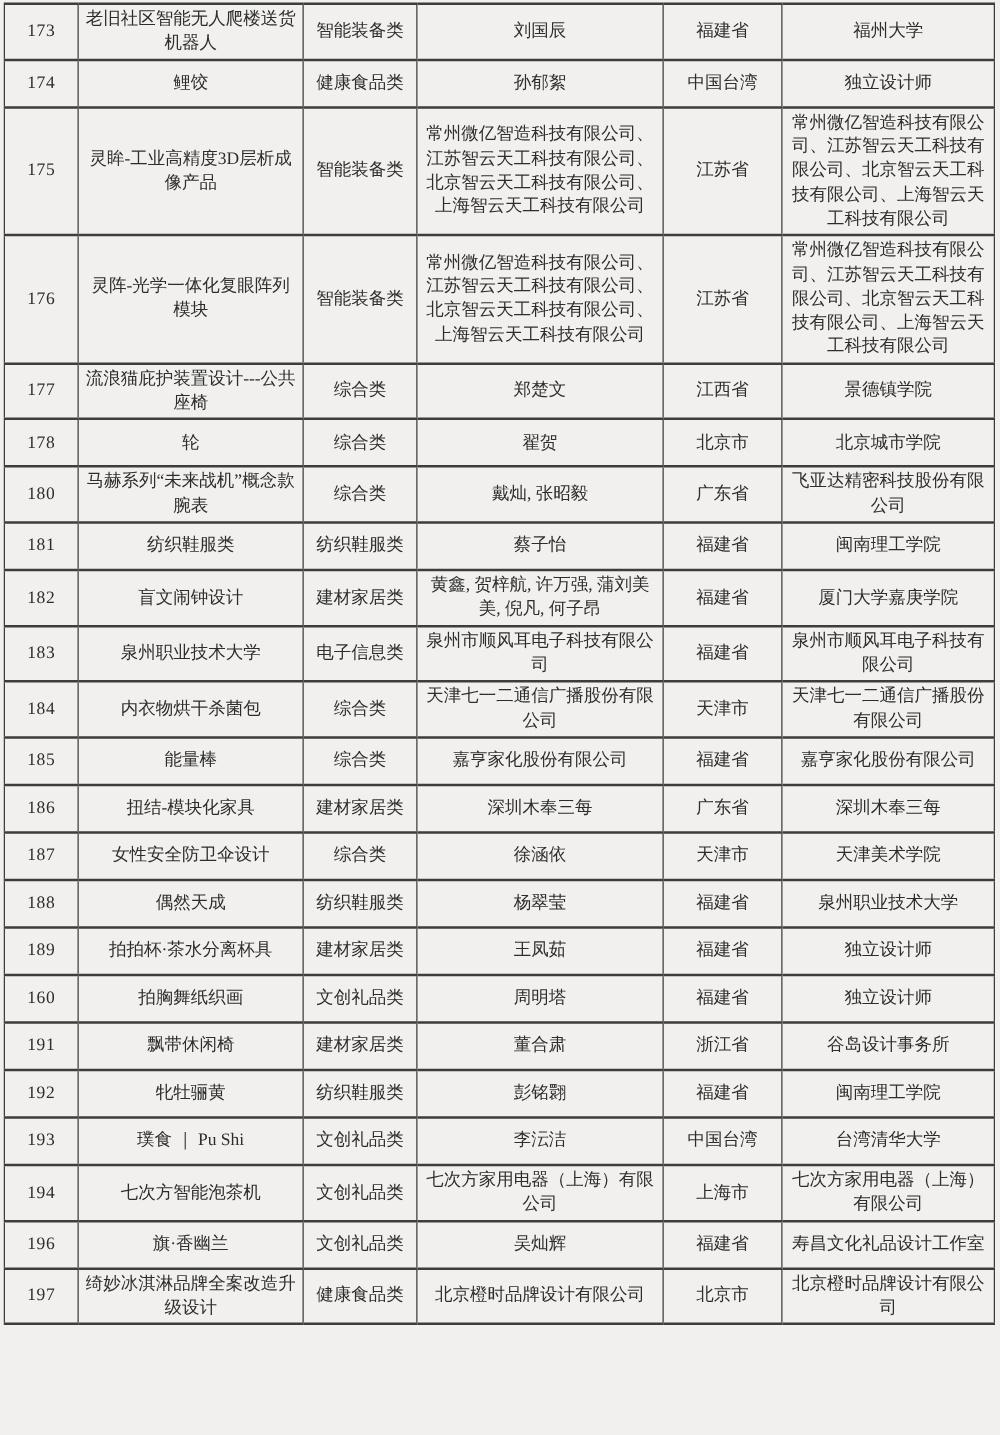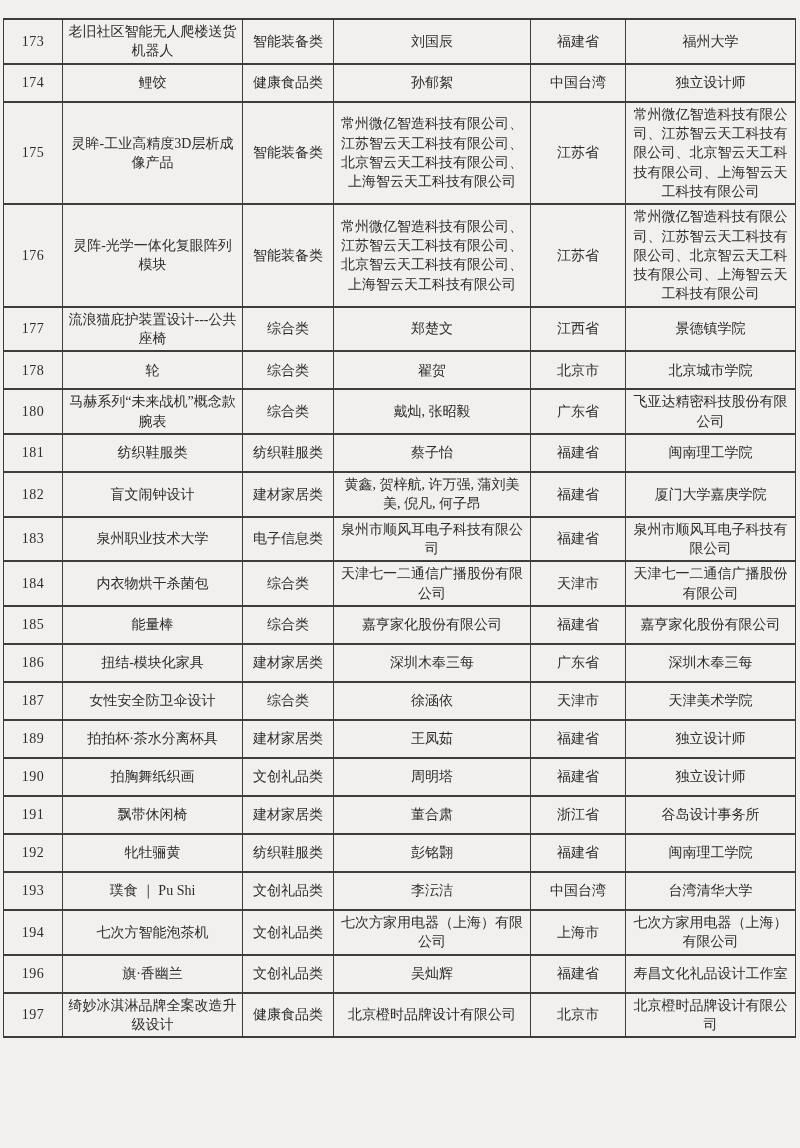--- a/index.html
+++ b/index.html
@@ -16,21 +16,21 @@
     position: relative;
     width: 800px;
     height: 1148px;
     background: var(--bg);
     overflow: hidden;
     color: var(--text);
   }
   table.grid {
     position: absolute;
     left: 3px;
-    top: 18px;
+    top: 2px;
     width: 792px;
     border-collapse: collapse;
     table-layout: fixed;
   }
   table.grid td {
     border-left: 1px solid var(--border);
     border-right: 1px solid var(--border);
     border-top: 2px solid var(--border);
     border-bottom: 2px solid var(--border);
     text-align: center;
@@ -165,29 +165,37 @@
   </tr>
         <tr>
     <td class="c-num">187</td>
     <td class="c-name">女性安全防卫伞设计</td>
     <td class="c-cat">综合类</td>
     <td class="c-app">徐涵依</td>
     <td class="c-prov">天津市</td>
     <td class="c-unit">天津美术学院</td>
   </tr>
         <tr>
+    <td class="c-num">188</td>
+    <td class="c-name">偶然天成</td>
+    <td class="c-cat">纺织鞋服类</td>
+    <td class="c-app">杨翠莹</td>
+    <td class="c-prov">福建省</td>
+    <td class="c-unit">泉州职业技术大学</td>
+  </tr>
+        <tr>
     <td class="c-num">189</td>
     <td class="c-name">拍拍杯·茶水分离杯具</td>
     <td class="c-cat">建材家居类</td>
     <td class="c-app">王凤茹</td>
     <td class="c-prov">福建省</td>
     <td class="c-unit">独立设计师</td>
   </tr>
         <tr>
-    <td class="c-num">190</td>
+    <td class="c-num">160</td>
     <td class="c-name">拍胸舞纸织画</td>
     <td class="c-cat">文创礼品类</td>
     <td class="c-app">周明塔</td>
     <td class="c-prov">福建省</td>
     <td class="c-unit">独立设计师</td>
   </tr>
         <tr>
     <td class="c-num">191</td>
     <td class="c-name">飘带休闲椅</td>
     <td class="c-cat">建材家居类</td>

